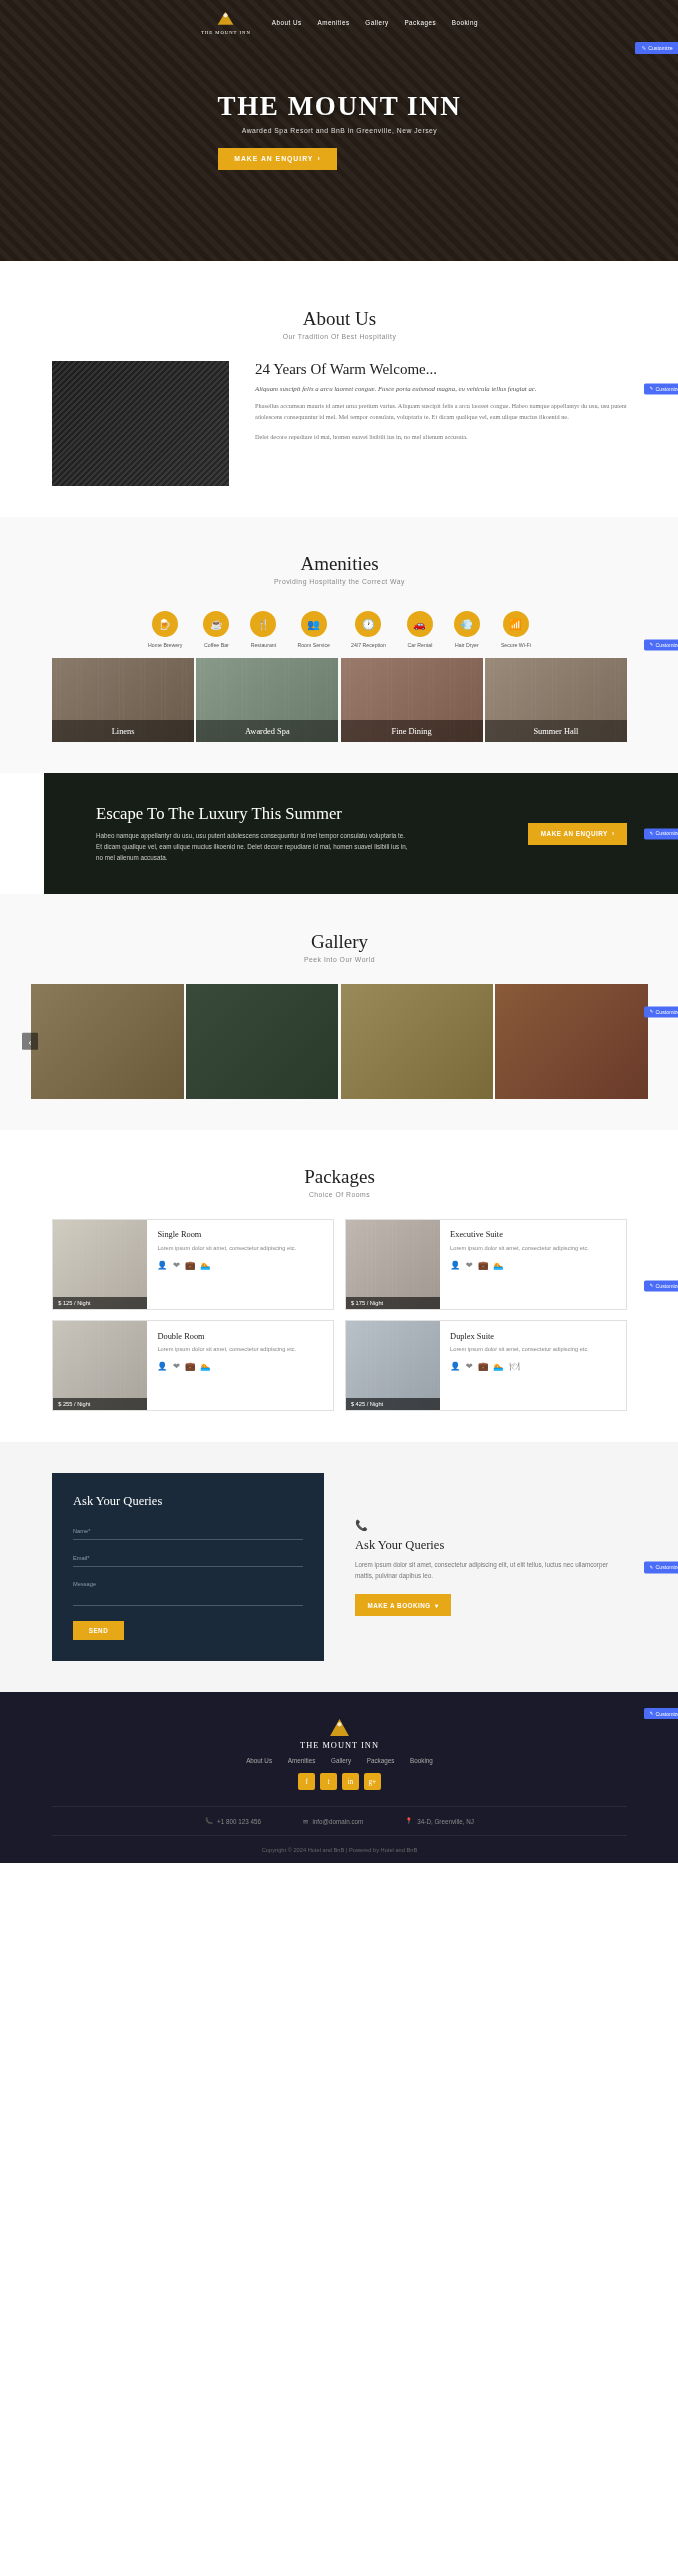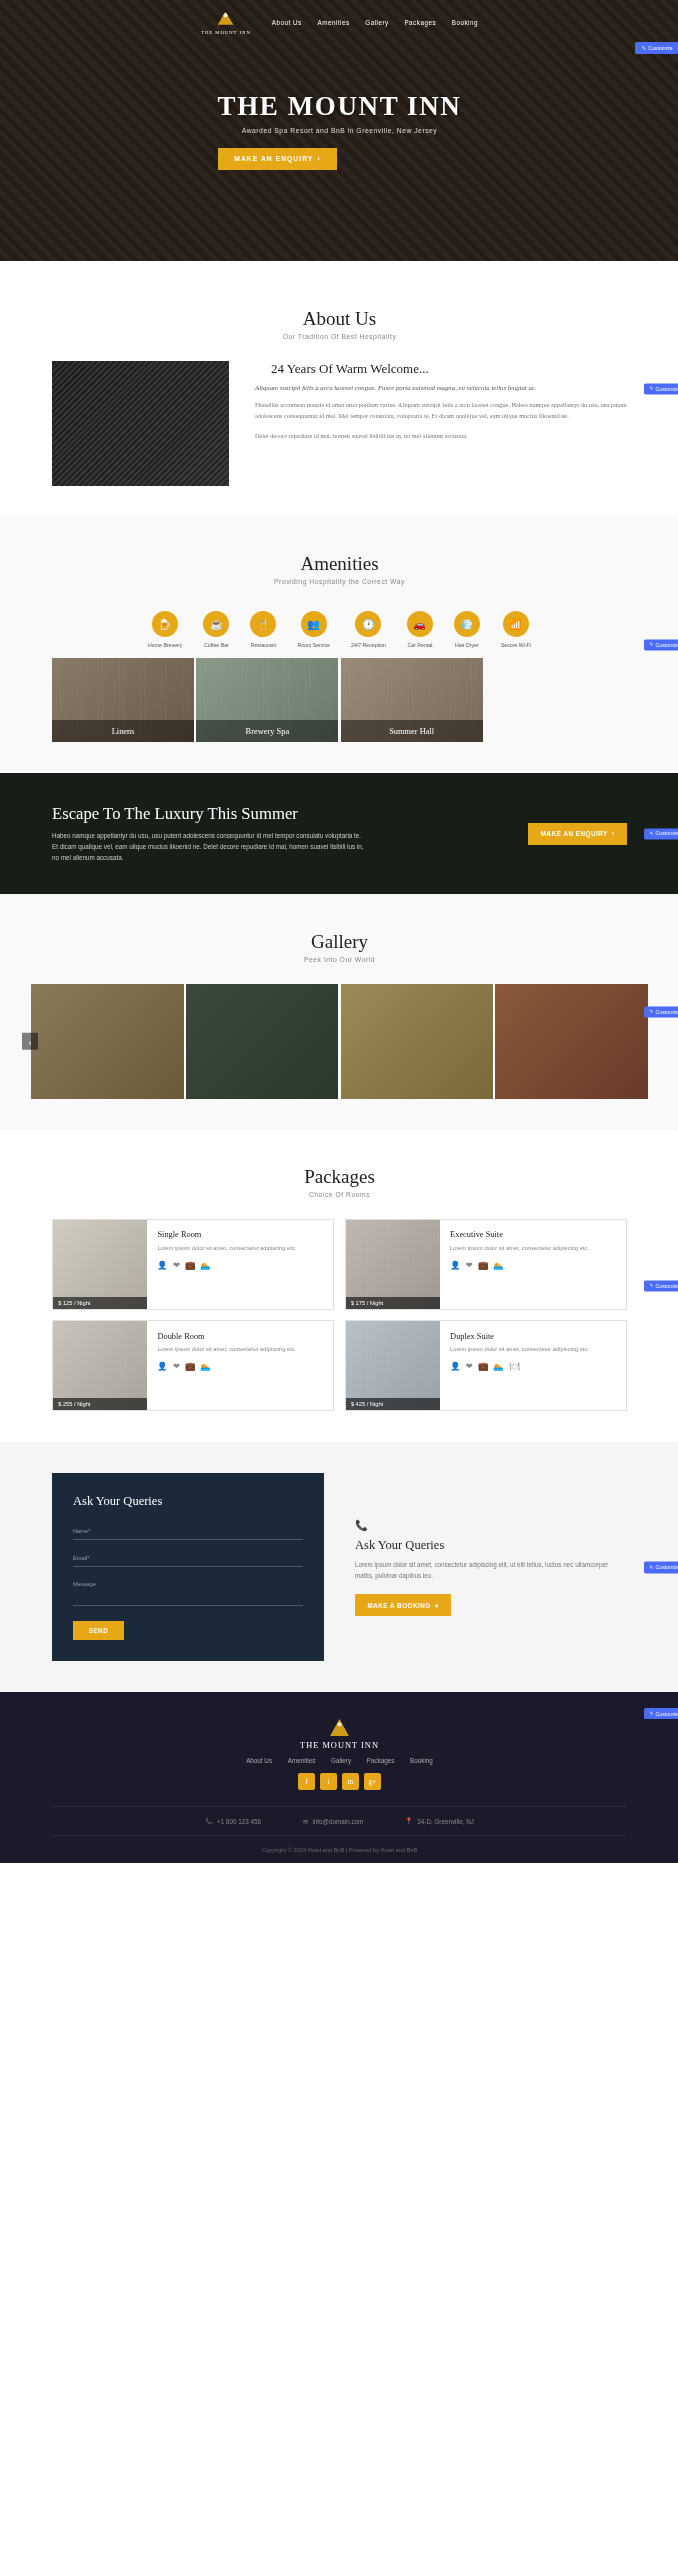--- a/index.html
+++ b/index.html
@@ -60,21 +60,21 @@
       position: relative; overflow: hidden;
     }
     .about-img-inner {
       width: 100%; height: 100%;
       background: repeating-linear-gradient(
         -45deg, #1a1a1a 0px, #1a1a1a 2.1px, #333 2.1px, #333 4.2px
       );
       opacity: 0.8;
     }
     .about-text-block { flex: 1; }
-    .about-headline { font-size: 13px; font-family: 'Georgia', serif; color: #222; margin-bottom: 6.3px; margin-left: 16px; }
+    .about-headline { font-size: 15px; font-family: 'Georgia', serif; color: #222; margin-bottom: 6.3px; }
     .about-highlight { font-size: 6.8px; color: #555; font-style: italic; margin-bottom: 6.3px; line-height: 1.6; }
     .about-para { font-size: 6.3px; color: #777; line-height: 1.7; }
 
     
     .amenities-section { background: #f9f9f9; padding: 10.4px 52px 31px; position: relative; }
     .amenity-icons { display: flex; justify-content: center; gap: 21px; margin: 15.7px 0 10.4px; flex-wrap: wrap; }
     .amenity-icon-item { display: flex; flex-direction: column; align-items: center; gap: 4.2px; }
     .amenity-icon-circle { width: 26px; height: 26px; background: #e6a817; border-radius: 50%; display: flex; align-items: center; justify-content: center; font-size: 10.4px; }
     .amenity-icon-label { font-size: 5.2px; color: #555; font-family: Arial, sans-serif; text-align: center; }
 
@@ -98,20 +98,21 @@
     .ac-spa { background: linear-gradient(135deg, #8a9a8a, #6a7a6a); }
     .ac-dining { background: linear-gradient(135deg, #9a7a6a, #7a5a4a); }
     .ac-bar { background: linear-gradient(135deg, #6a6a7a, #4a4a5a); }
     .ac-banquet { background: linear-gradient(135deg, #9a8a7a, #7a6a5a); }
 
     
     .banner-section {
       background: linear-gradient(rgba(0,0,0,0.6), rgba(0,0,0,0.6)), #3a4a3a;
       padding: 31px 52px; display: flex; align-items: center; justify-content: space-between;
       position: relative;
+      margin-left: 44px;
     }
     .banner-text { max-width: 313px; }
     .banner-title { color: #fff; font-size: 16.7px; font-family: 'Georgia', serif; margin-bottom: 7.3px; }
     .banner-para { color: #ccc; font-size: 6.3px; line-height: 1.7; font-family: Arial, sans-serif; }
     .banner-btn {
       background: #e6a817; color: #fff; border: none;
       padding: 7.3px 12.5px; font-size: 6.3px; letter-spacing: 0.5px; cursor: pointer;
       font-family: Arial, sans-serif; font-weight: bold; white-space: nowrap;
       display: flex; align-items: center; gap: 4.2px; flex-shrink: 0;
     }
@@ -332,21 +333,25 @@
       </div>
     </div>
 
     <div class="amenity-grid">
       <div class="amenity-card ac-linens">
         <div class="img-overlay-bars"></div>
         <div class="amenity-card-label">Linens</div>
       </div>
       <div class="amenity-card ac-spa">
         <div class="img-overlay-bars"></div>
-        <div class="amenity-card-label">Brewery Spa</div>
+        <div class="amenity-card-label">Awarded Spa</div>
+      </div>
+      <div class="amenity-card ac-dining">
+        <div class="img-overlay-bars"></div>
+        <div class="amenity-card-label">Fine Dining</div>
       </div>
       <div class="amenity-card ac-banquet">
         <div class="img-overlay-bars"></div>
         <div class="amenity-card-label">Summer Hall</div>
       </div>
     </div>
   </div>
   <div class="right-customize">
     <span class="pen-icon">✎</span>
     <span>Customize</span>

